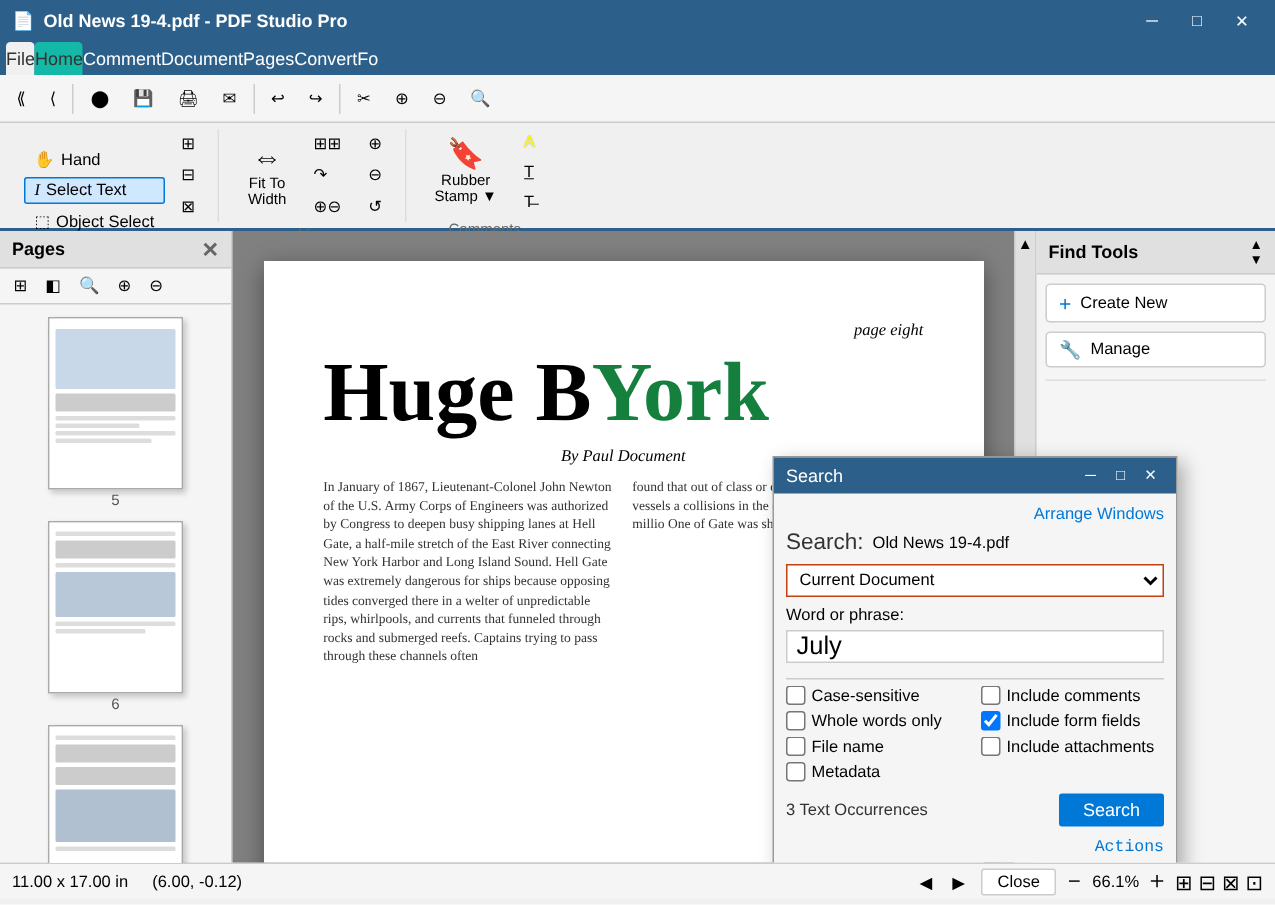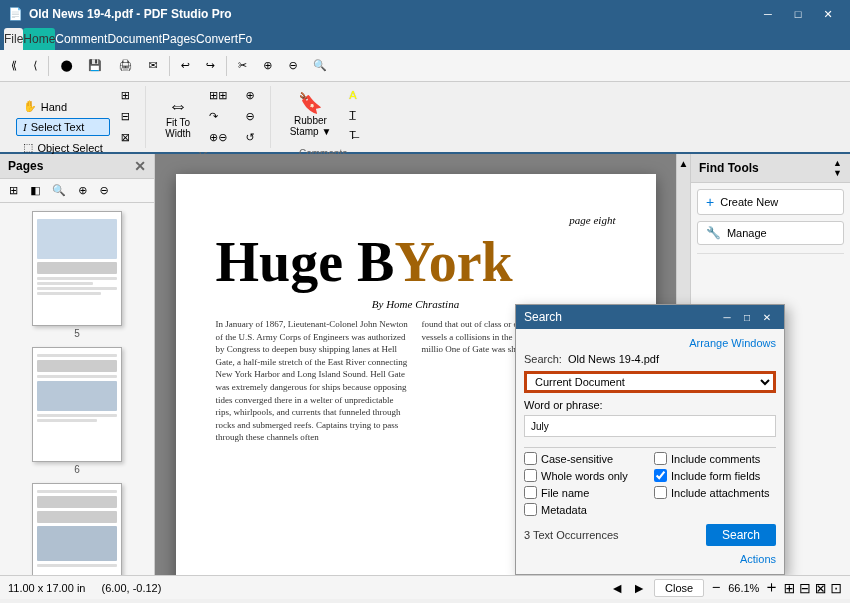--- a/index.html
+++ b/index.html
@@ -272,35 +272,35 @@
       width: 18px; height: 16px;
       background: transparent;
       border: none;
       color: white;
       cursor: pointer;
       font-size: 10px;
       display: flex; align-items: center; justify-content: center;
     }
     .dialog-body { padding: 8px; }
     .dialog-row { display: flex; align-items: center; gap: 6px; margin-bottom: 6px; }
-    .dialog-label { font-size: 11px; color: #333; white-space: nowrap; }
+    .dialog-label { font-size: 15px; color: #333; white-space: nowrap; }
     .dialog-select {
       flex: 1;
       height: 22px;
-      border: 3px solid #c2410c;
+      border: 1px solid #c2410c;
       background: white;
       font-size: 11px;
       padding: 0 4px;
     }
     .dialog-input {
       width: 100%;
       height: 22px;
       border: 1px solid #ccc;
       background: white;
-      font-size: 10px;
+      font-size: 17px;
       padding: 0 6px;
       margin-bottom: 6px;
     }
     .dialog-divider { height: 1px; background: #ccc; margin: 4px 0; }
     .dialog-checkboxes {
       display: grid;
       grid-template-columns: 1fr 1fr;
       gap: 4px 8px;
       margin-bottom: 8px;
     }
@@ -310,21 +310,21 @@
     .dialog-count { font-size: 11px; color: #333; }
     .dialog-search-btn {
       background: #0078d7;
       color: white;
       border: none;
       padding: 4px 16px;
       cursor: pointer;
       font-size: 12px;
       border-radius: 2px;
     }
-    .dialog-actions { text-align: right; margin-top: 6px; }
+    .dialog-actions { text-align: right; margin-top: 6px; font-family: Liberation Mono, monospace; }
     .dialog-actions-link { font-size: 11px; color: #0078d7; cursor: pointer; }
 
     
     .doc-wrapper {
       position: relative;
       flex: 1;
     }
 
     .arrange-windows-link {
       font-size: 11px;
@@ -525,24 +525,24 @@
       </div>
 
     </div>
   </div>
 
   <div class="doc-wrapper">
     <div class="doc-area">
       <div class="doc-page">
         <div class="page-label-top">page eight</div>
         <div class="doc-headline">
-          <span>Huge B</span><span style="color:#a16207;">York</span>
+          <span>Huge B</span><span style="color:#15803d;">York</span>
         </div>
         <div style="font-size:11px;font-family:Georgia,serif;text-align:center;margin-bottom:8px;">
-          <em>By Home Chrastina</em>
+          <em>By Paul Document</em>
         </div>
         <div class="doc-columns">
           <div class="doc-col-text">In January of 1867, Lieutenant-Colonel John Newton of the U.S. Army Corps of Engineers was authorized by Congress to deepen busy shipping lanes at Hell Gate, a half-mile stretch of the East River connecting New York Harbor and Long Island Sound. Hell Gate was extremely dangerous for ships because opposing tides converged there in a welter of unpredictable rips, whirlpools, and currents that funneled through rocks and submerged reefs. Captains trying to pass through these channels often</div>
           <div class="doc-col-text">found that out of class or drifting or changing. Each vessels a collisions in the cr Fatalities losses fro two millio One of Gate was shore at on the eb</div>
         </div>
       </div>
     </div>
 
     <div class="search-dialog">
       <div class="dialog-title-bar">

